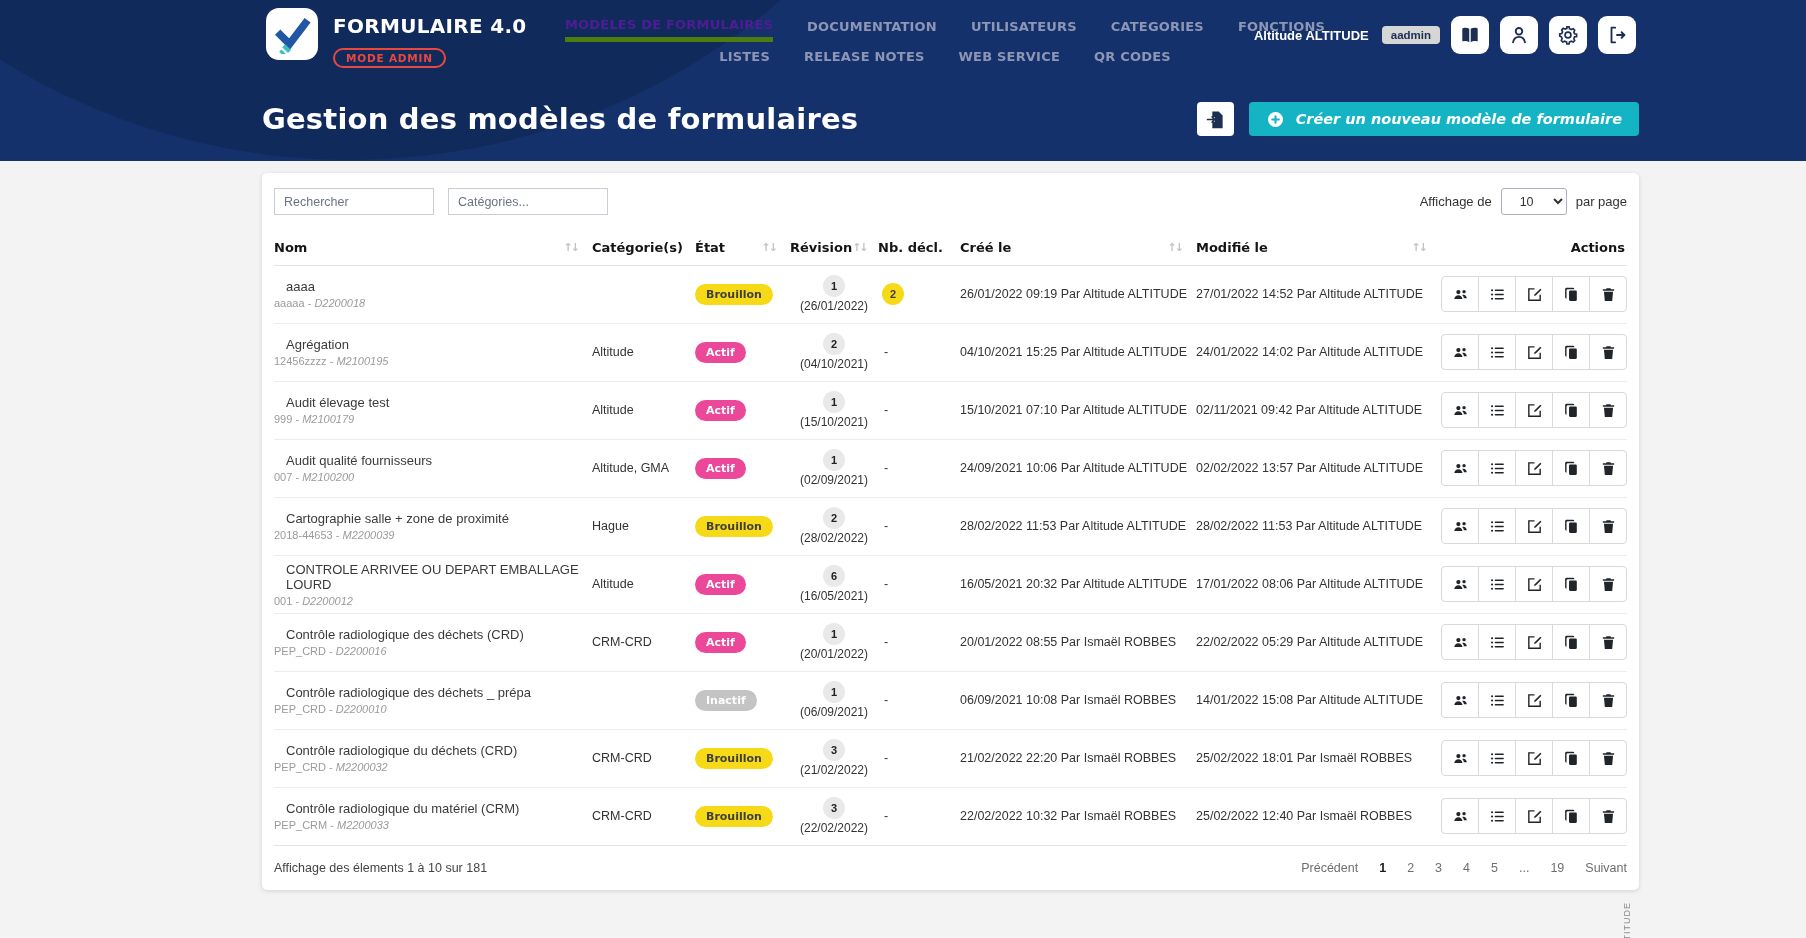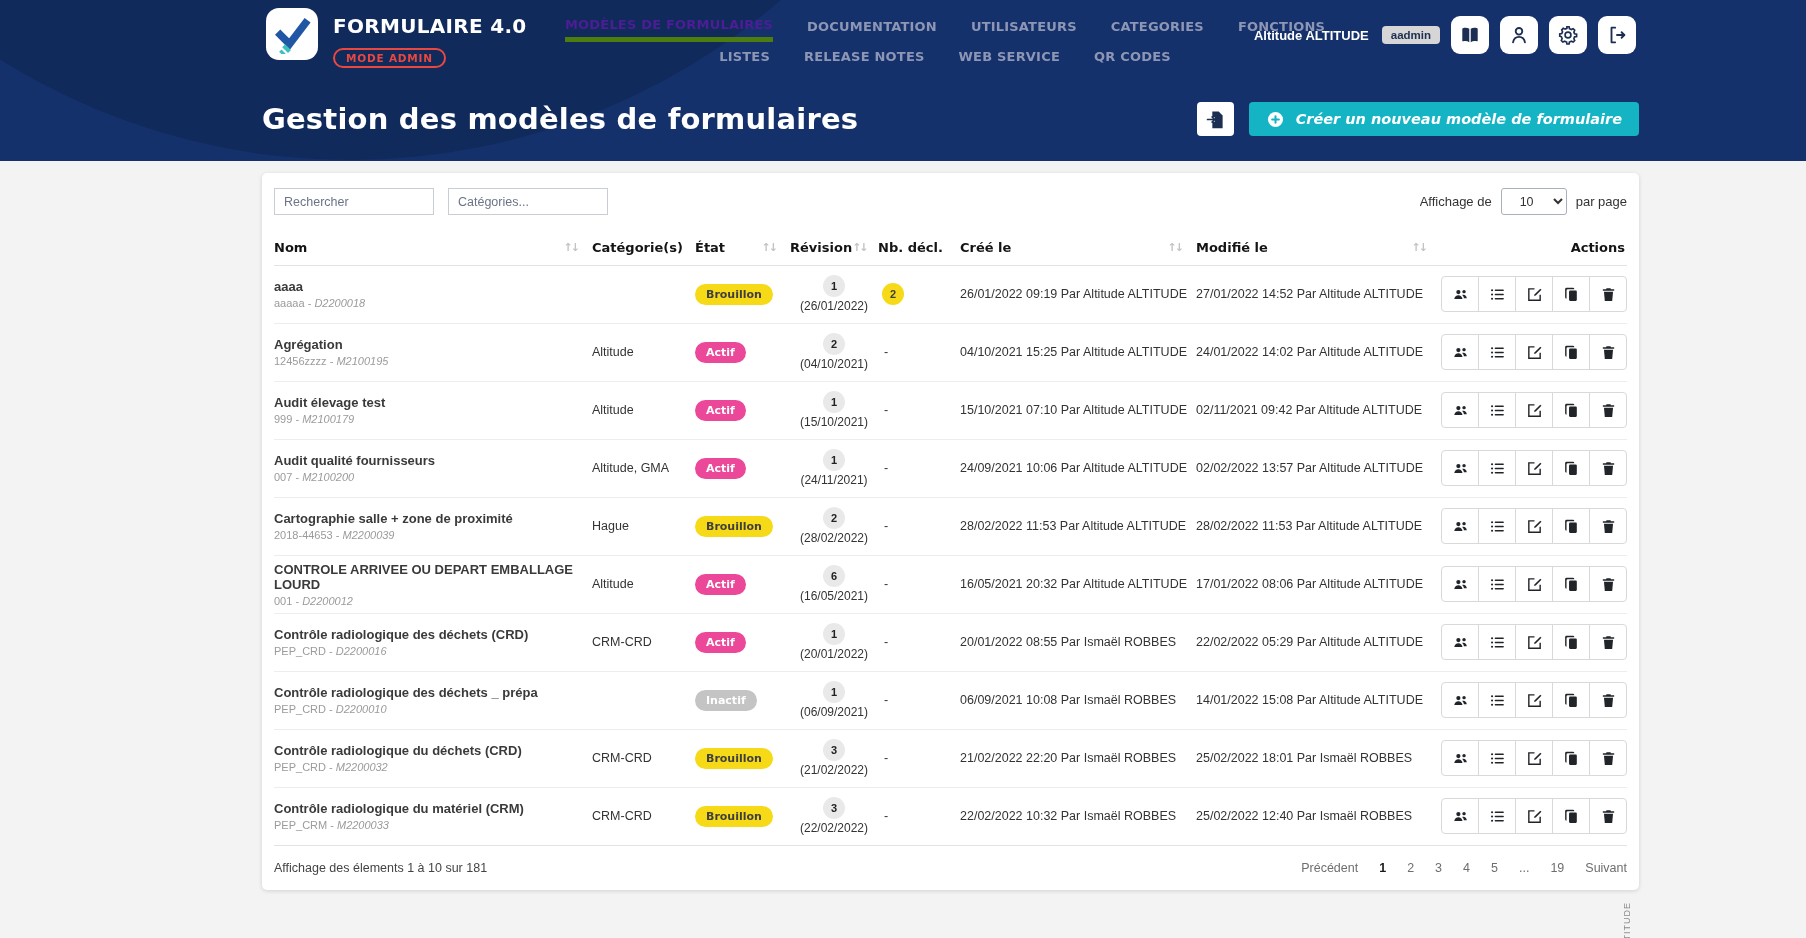--- a/index.html
+++ b/index.html
@@ -45,21 +45,21 @@
 
   table { border-collapse:collapse; table-layout:fixed; width:1353px; }
   thead th { height:35px; border-bottom:1px solid #e3e3e3; font-family:"DejaVu Sans", sans-serif; font-size:13px; font-weight:bold; color:#141414; text-align:left; vertical-align:middle; padding:0; }
   .th-flex { display:flex; align-items:center; justify-content:space-between; padding-right:14px; }
   .sort-icon { color:#c3c3c3; font-size:11px; letter-spacing:-2px; cursor:pointer; font-family:"DejaVu Sans", sans-serif; }
   th.col-revision { text-align:center; }
   th.col-actions { text-align:right; padding-right:2px; }
 
   tbody td { height:58px; border-top:1px solid #ededed; vertical-align:middle; font-size:12.5px; color:#333; padding:0; }
   tbody tr:first-child td { border-top:none; }
-  .cell-name .nm { font-size:13px; font-weight:bold; color:#3a3a3a; margin-bottom:3px; }
+  .cell-name .nm { font-size:13px; font-weight:normal; color:#3a3a3a; margin-bottom:3px;margin-left:12px; }
   .cell-name .sub { font-size:11px; color:#9b9b9b; }
   .cell-name .sub .code { font-style:italic; }
   .cell-cat { padding-right:10px; }
   .badge { display:inline-block; border-radius:11px; padding:4px 11px; font-size:11px; font-weight:bold; font-family:"DejaVu Sans", sans-serif; }
   .badge--brouillon { background:#f7da17; color:#3f3f3f; }
   .badge--actif { background:#ec4899; color:#ffffff; }
   .badge--inactif { background:#c4c4c4; color:#ffffff; }
   .cell-rev { text-align:center; }
   .rev-circle { display:inline-flex; align-items:center; justify-content:center; width:22px; height:22px; border-radius:50%; background:#e9e9e9; font-size:11px; font-weight:bold; color:#222; margin-bottom:2px; }
   .rev-date { font-size:12px; color:#333; }
@@ -455,21 +455,21 @@
     <td class="cell-name">
       <div class="nm">Audit qualité fournisseurs</div>
       <div class="sub"><span>007 - </span><span class="code">M2100200</span></div>
     </td>
     <td class="cell-cat">Altitude, GMA</td>
     <td>
       <span class="badge badge--actif">Actif</span>
     </td>
     <td class="cell-rev">
       <span class="rev-circle">1</span>
-      <div class="rev-date">(24/11/2021)</div>
+      <div class="rev-date">(02/09/2021)</div>
     </td>
     <td>
       <span class="nb-plain">-</span>
     </td>
     <td>24/09/2021 10:06 Par Altitude ALTITUDE</td>
     <td>02/02/2022 13:57 Par Altitude ALTITUDE</td>
     <td class="cell-actions">
       <span class="action-group">
         <button class="act-btn">
           <span>

